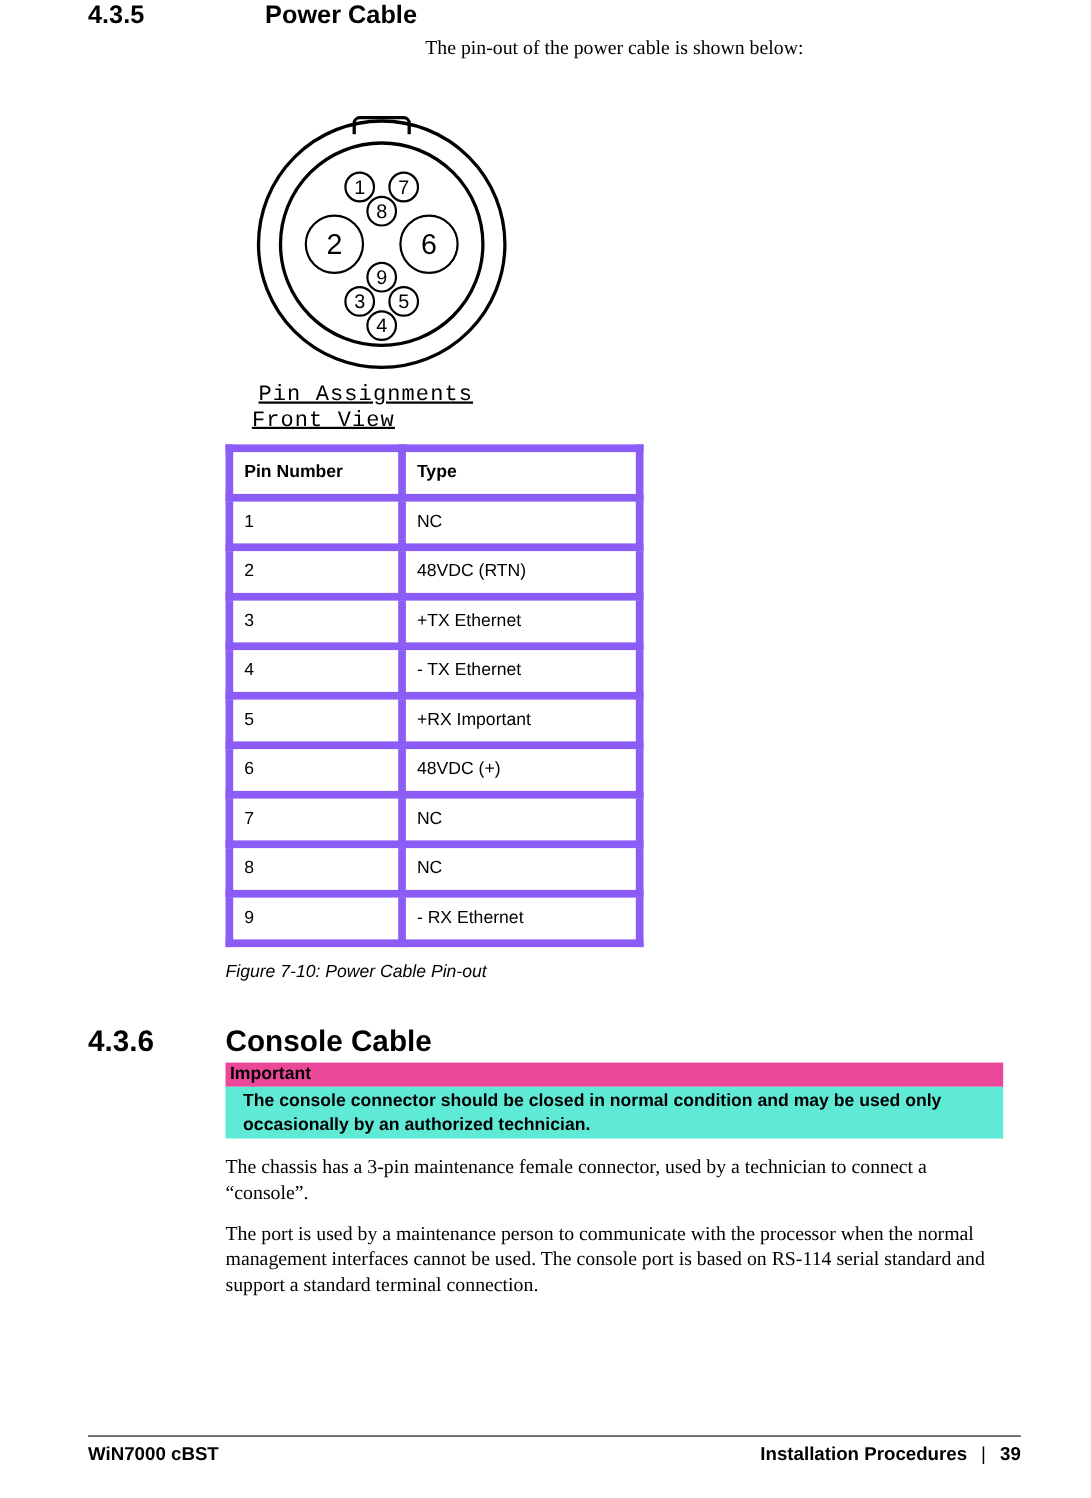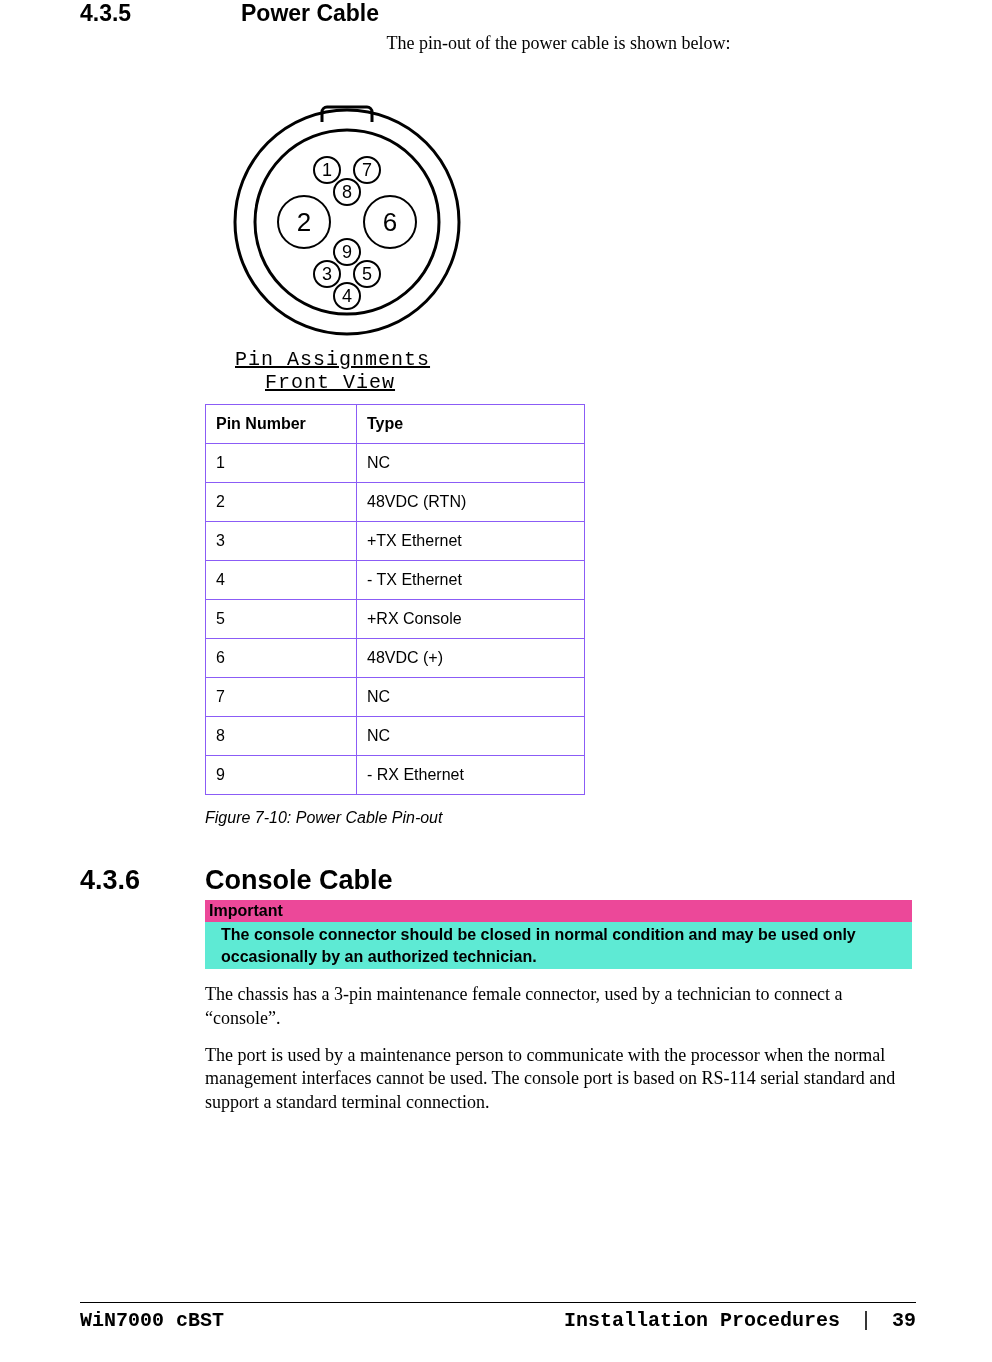--- a/index.html
+++ b/index.html
@@ -43,28 +43,28 @@
     margin-left: 22px;
   }
   .diagram-labels {
     font-family: "Courier New", monospace;
     font-size: 20px;
     letter-spacing: 1px;
     margin-top: 6px;
     line-height: 1.15;
   }
   .diagram-labels .l1 { text-decoration: underline; margin-left: 30px; }
-  .diagram-labels .l2 { text-decoration: underline; margin-left: 60px; }
+  .diagram-labels .l2 { text-decoration: underline; margin-left: 24px; }
   table.pin {
     border-collapse: collapse;
     margin-top: 10px;
     width: 380px;
   }
   table.pin th, table.pin td {
-    border: 1px solid #8b5cf6;
+    border: 7px solid #8b5cf6;
     text-align: left;
     padding: 10px 10px;
     font-family: Verdana, Arial, sans-serif;
     font-size: 16px;
   }
   table.pin th {
     font-weight: 700;
   }
   table.pin th:first-child, table.pin td:first-child { width: 130px; }
   .fig-caption {
@@ -92,28 +92,28 @@
   .para {
     font-family: "Book Antiqua", Palatino, Georgia, serif;
     font-size: 18px;
     line-height: 1.3;
     margin-top: 14px;
   }
   .footer {
     position: absolute;
     bottom: 30px;
     left: 80px;
-    right: 76px;
+    right: 64px;
     border-top: 1px solid #000;
     padding-top: 6px;
     display: flex;
     justify-content: space-between;
-    font-family: Liberation Mono, monospace;
-    font-weight: 700;
-    font-size: 20px;
+    font-family: Liberation Sans, sans-serif;
+    font-weight: 700;
+    font-size: 17px;
   }
   .footer .sep { font-weight: 400; margin: 0 8px; color: #000; }
 </style>
 </head>
 <body>
 
 <div class="page">
 
   <div class="heading-row h435">
     <span class="sect-num">4.3.5</span>
@@ -177,21 +177,21 @@
         <tr>
               <td>3</td>
               <td>+TX Ethernet</td>
             </tr>
         <tr>
               <td>4</td>
               <td>- TX Ethernet</td>
             </tr>
         <tr>
               <td>5</td>
-              <td>+RX Console</td>
+              <td>+RX Important</td>
             </tr>
         <tr>
               <td>6</td>
               <td>48VDC (+)</td>
             </tr>
         <tr>
               <td>7</td>
               <td>NC</td>
             </tr>
         <tr>

